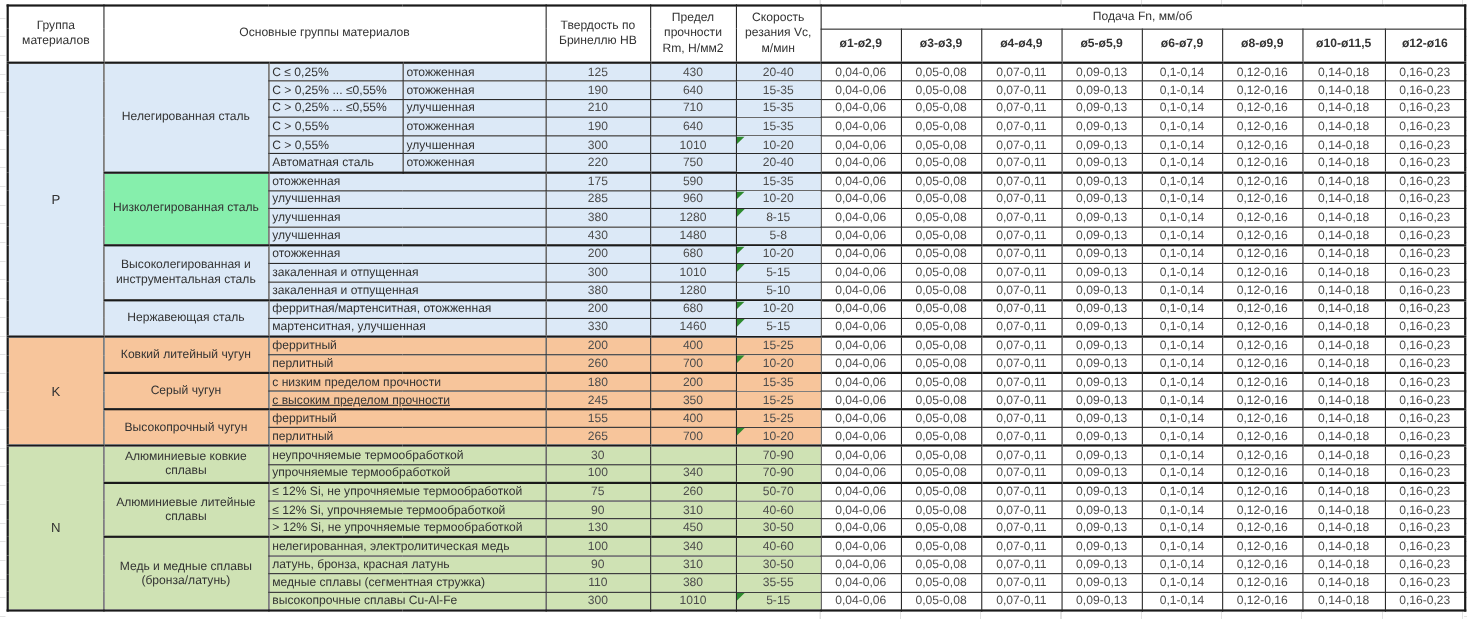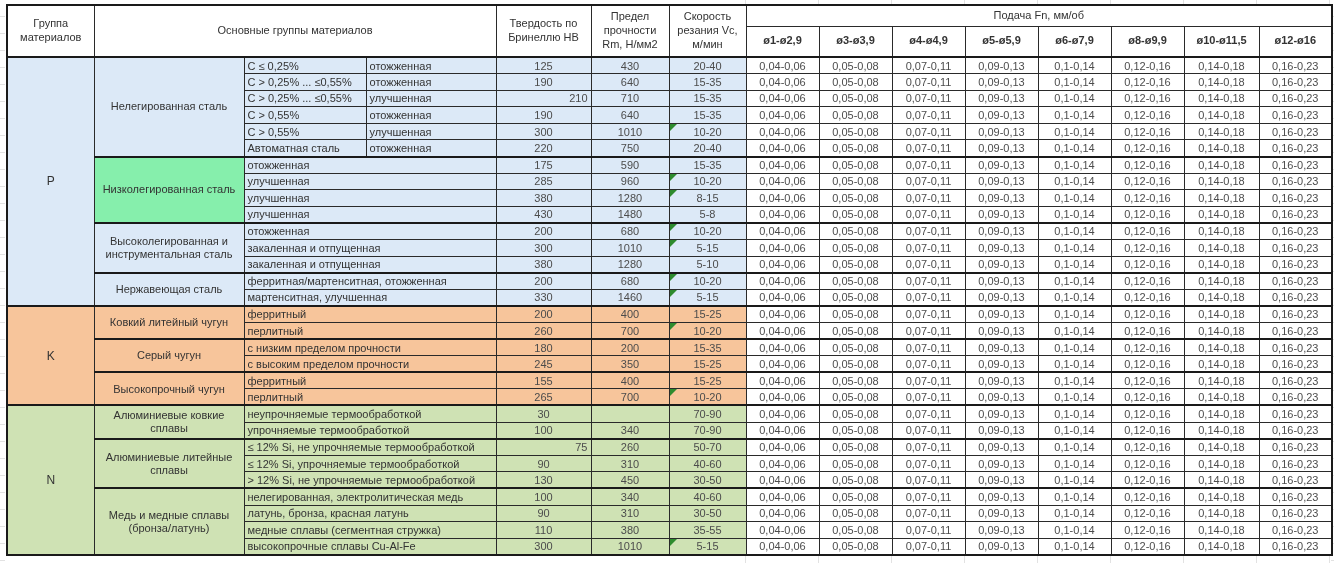--- a/index.html
+++ b/index.html
@@ -122,21 +122,21 @@
         <td class="num">0,07-0,11</td>
         <td class="num">0,09-0,13</td>
         <td class="num">0,1-0,14</td>
         <td class="num">0,12-0,16</td>
         <td class="num">0,14-0,18</td>
         <td class="num">0,16-0,23</td>
       </tr>
       <tr>
         <td class="lbl" style="background: rgb(220, 233, 247);">C &gt; 0,25% ... ≤0,55%</td>
         <td class="lbl" style="background: rgb(220, 233, 247);">улучшенная</td>
-        <td class="num" style="background: rgb(220, 233, 247); text-align: right;">210</td>
+        <td class="num" style="background: rgb(220, 233, 247);">210</td>
         <td class="num" style="background: rgb(220, 233, 247);">710</td>
         <td class="num vc" style="background: rgb(220, 233, 247);">15-35</td>
         <td class="num">0,04-0,06</td>
         <td class="num">0,05-0,08</td>
         <td class="num">0,07-0,11</td>
         <td class="num">0,09-0,13</td>
         <td class="num">0,1-0,14</td>
         <td class="num">0,12-0,16</td>
         <td class="num">0,14-0,18</td>
         <td class="num">0,16-0,23</td>
@@ -354,21 +354,21 @@
         <td class="num">0,04-0,06</td>
         <td class="num">0,05-0,08</td>
         <td class="num">0,07-0,11</td>
         <td class="num">0,09-0,13</td>
         <td class="num">0,1-0,14</td>
         <td class="num">0,12-0,16</td>
         <td class="num">0,14-0,18</td>
         <td class="num">0,16-0,23</td>
       </tr>
       <tr>
-        <td colspan="2" class="lbl" style="background: rgb(247, 197, 155);">с высоким пределом прочности</td>
+        <td colspan="2" class="lbl" style="background: rgb(247, 197, 155); text-decoration: underline;">с высоким пределом прочности</td>
         <td class="num" style="background: rgb(247, 197, 155);">245</td>
         <td class="num" style="background: rgb(247, 197, 155); text-align: center;">350</td>
         <td class="num vc" style="background: rgb(247, 197, 155);">15-25</td>
         <td class="num">0,04-0,06</td>
         <td class="num">0,05-0,08</td>
         <td class="num">0,07-0,11</td>
         <td class="num">0,09-0,13</td>
         <td class="num">0,1-0,14</td>
         <td class="num">0,12-0,16</td>
         <td class="num">0,14-0,18</td>
@@ -429,21 +429,21 @@
         <td class="num">0,07-0,11</td>
         <td class="num">0,09-0,13</td>
         <td class="num">0,1-0,14</td>
         <td class="num">0,12-0,16</td>
         <td class="num">0,14-0,18</td>
         <td class="num">0,16-0,23</td>
       </tr>
       <tr class="fam-start">
         <td rowspan="3" class="fam" style="background: rgb(207, 226, 180);">Алюминиевые литейные сплавы</td>
         <td colspan="2" class="lbl" style="background: rgb(207, 226, 180);">≤ 12% Si, не упрочняемые термообработкой</td>
-        <td class="num" style="background: rgb(207, 226, 180); text-align: right;">75</td>
+        <td class="num" style="background: rgb(207, 226, 180);">75</td>
         <td class="num" style="background: rgb(207, 226, 180);">260</td>
         <td class="num vc" style="background: rgb(207, 226, 180);">50-70</td>
         <td class="num">0,04-0,06</td>
         <td class="num">0,05-0,08</td>
         <td class="num">0,07-0,11</td>
         <td class="num">0,09-0,13</td>
         <td class="num">0,1-0,14</td>
         <td class="num">0,12-0,16</td>
         <td class="num">0,14-0,18</td>
         <td class="num">0,16-0,23</td>

